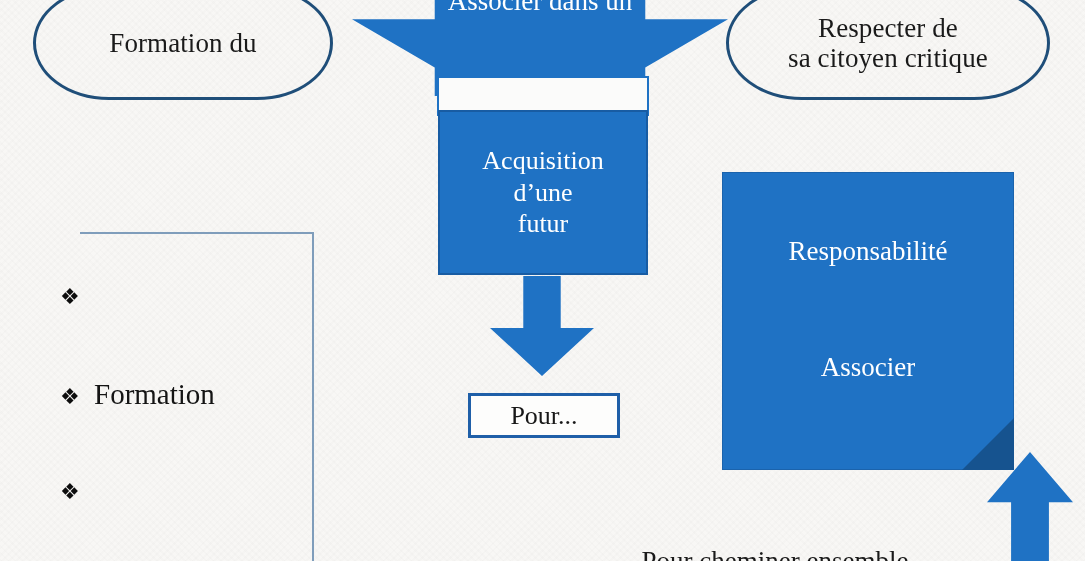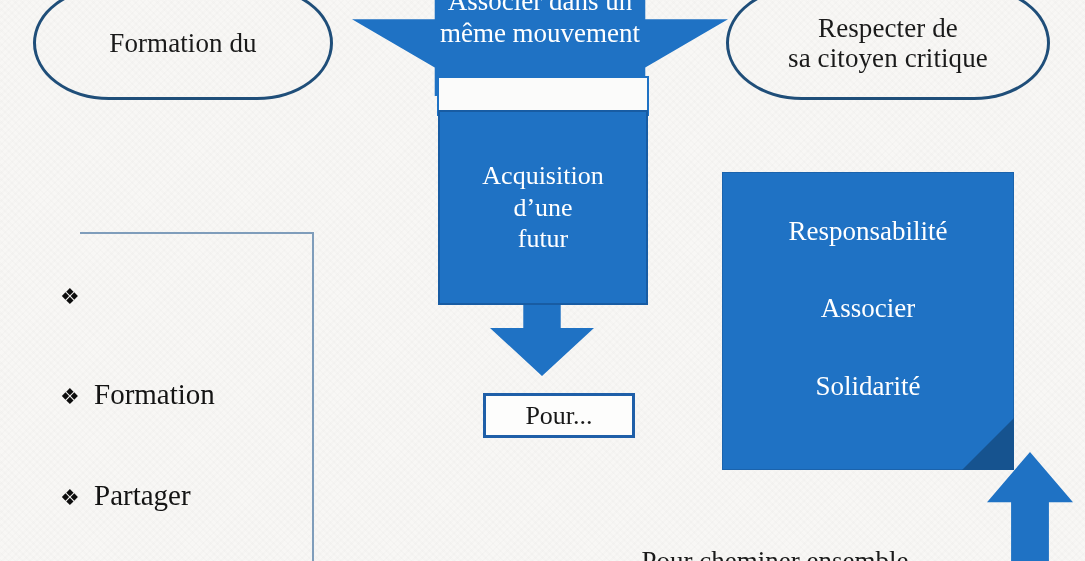--- a/index.html
+++ b/index.html
@@ -80,21 +80,21 @@
     box-sizing: border-box;
     background: #fbfbfa;
     border: 2px solid #1f72c4;
     z-index: 3;
   }
 
   
   #acquisition-box {
     position: absolute;
     left: 438px; top: 110px;
-    width: 210px; height: 195px;
+    width: 210px; height: 165px;
     box-sizing: border-box;
     background: #1f72c4;
     border: 2px solid #185ca3;
     display: flex;
     flex-direction: column;
     align-items: center;
     justify-content: center;
     color: #ffffff;
     font-size: 26px;
     line-height: 1.22;
@@ -119,21 +119,20 @@
     left: 468px; top: 393px;
     width: 152px; height: 45px;
     box-sizing: border-box;
     background: #fdfdfc;
     border: 3px solid #1f5fa8;
     display: flex;
     align-items: center;
     justify-content: center;
     font-size: 26px;
     color: #181818;
-    margin-left: 15px;
   }
 
   
   #values-note {
     position: absolute;
     left: 722px; top: 172px;
     width: 292px; height: 298px;
     background: #1f72c4;
     border: 1px solid #1b63ac;
     -webkit-clip-path: polygon(0% 0%, 100% 0%, 100% 86%, 86% 100%, 0% 100%);
@@ -227,57 +226,54 @@
   <div class="pill" id="pill-right">
     <div>
       <span>Respecter de</span>
       <span>sa citoyen critique</span>
     </div>
   </div>
 
   <div id="double-arrow"></div>
   <div id="double-arrow-label">
     <span>Associer dans un</span>
-    <span>même mouvement</span>
   </div>
 
   <div id="white-strip"></div>
 
   <div id="acquisition-box">
     <span>Acquisition</span>
     <span>d’une</span>
     <span>futur</span>
   </div>
 
   <div id="down-arrow"></div>
 
   <div id="pour-box">
     <span>Pour...</span>
   </div>
 
   <div id="values-note">
     <div class="value-line">Responsabilité</div>
     <div class="value-line">Associer</div>
-    <div class="value-line">Solidarité</div>
   </div>
   <div id="note-fold"></div>
 
   <div id="up-arrow"></div>
 
   <div id="bullet-panel"></div>
 
   <div id="bullet-list">
     <div class="bullet-item">
       <span class="glyph">❖</span>
     </div>
     <div class="bullet-item">
       <span class="glyph">❖</span>
       <span>Formation</span>
     </div>
     <div class="bullet-item">
       <span class="glyph">❖</span>
-      <span>Partager</span>
     </div>
   </div>
 
   <div id="bottom-caption">Pour cheminer ensemble</div>
 
 </div>
 
 </body></html>

